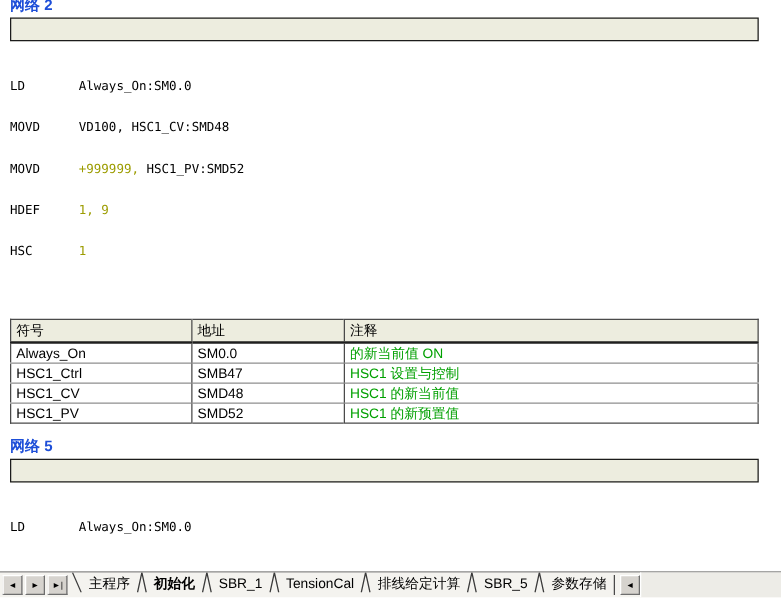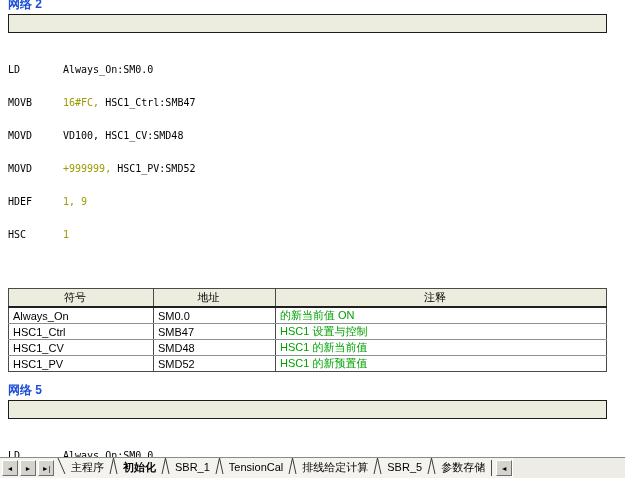--- a/index.html
+++ b/index.html
@@ -34,21 +34,21 @@
   .cst{color:#9C9C00;}
 
   table.symtable{
     border-collapse:collapse;table-layout:fixed;
     width:599px;font-size:11px;
     border:1px solid #4a4a4a;
     margin-top:26px;
   }
   table.symtable th{
     background:#EDEDDF;
-    font-weight:normal;text-align:center;
+    font-weight:normal;text-align:left;
     height:17px;padding:0 16px 0 4px;
     border-bottom:2px solid #1f1f1f;
     border-right:1px solid #4a4a4a;
   }
   table.symtable td{
     height:15px;padding:0 13px 0 4px;
     border-right:1px solid #4a4a4a;
     border-bottom:1px solid #8f8f8f;
     background:#fff;
     white-space:nowrap;overflow:hidden;
@@ -84,21 +84,20 @@
 </head>
 <body>
 
 <div class="page">
 
   <div class="net-title">网络 2</div>
   <div class="comment-box"></div>
 
   <div class="code">
     <div><span class="op">LD</span><span class="cst"></span><span>Always_On:SM0.0</span></div>
-    <div><span class="op">MOVB</span><span class="cst">16#FC, </span><span>HSC1_Ctrl:SMB47</span></div>
     <div><span class="op">MOVD</span><span class="cst"></span><span>VD100, HSC1_CV:SMD48</span></div>
     <div><span class="op">MOVD</span><span class="cst">+999999, </span><span>HSC1_PV:SMD52</span></div>
     <div><span class="op">HDEF</span><span class="cst">1, 9</span><span></span></div>
     <div><span class="op">HSC</span><span class="cst">1</span><span></span></div>
   </div>
 
   <table class="symtable">
     <tbody>
         <tr>
       <th class="col-sym">符号</th>

